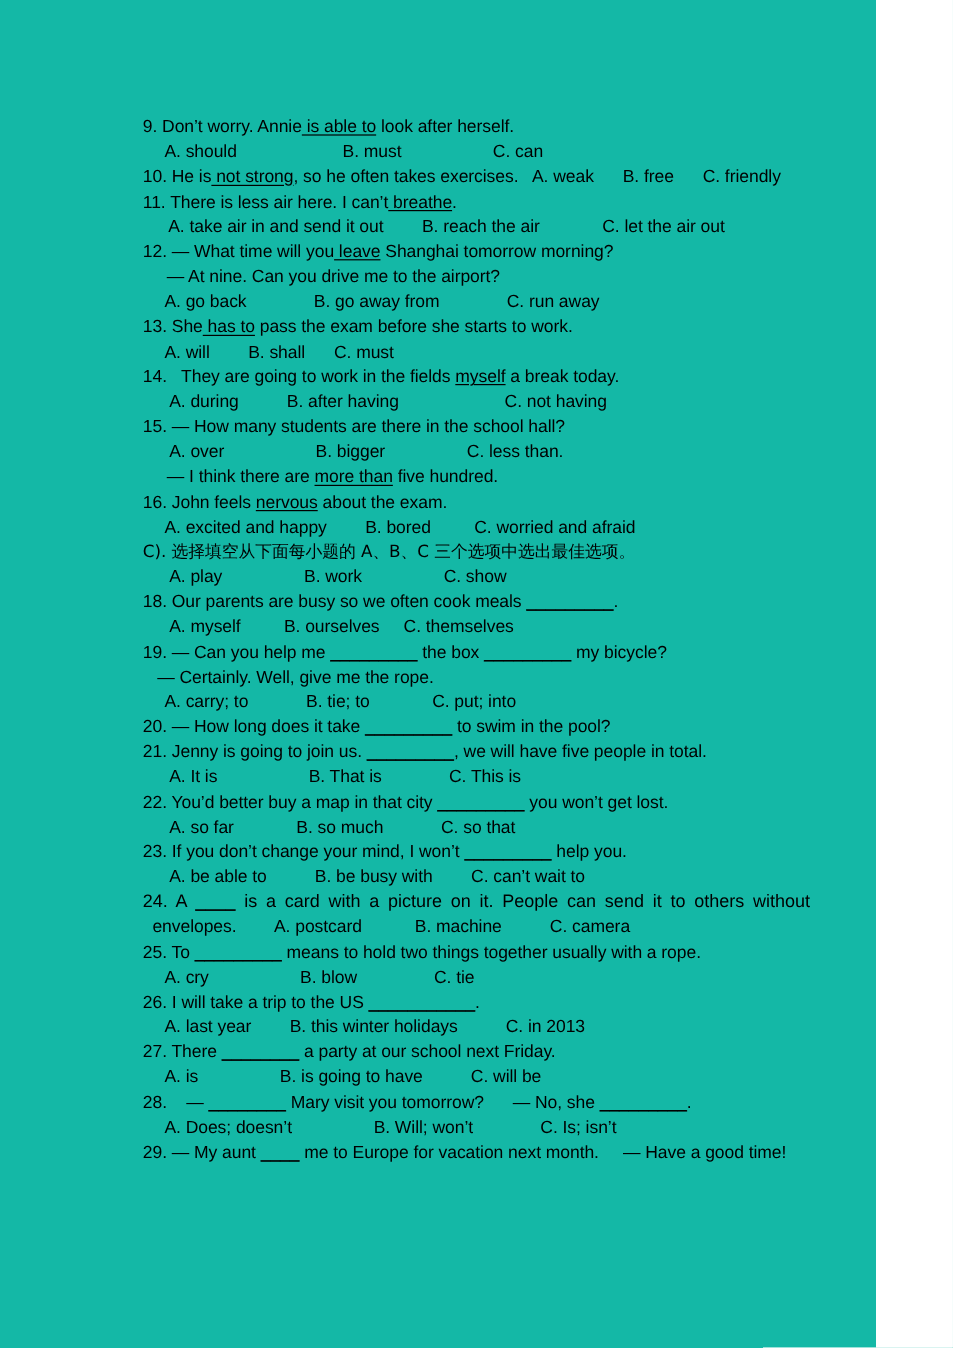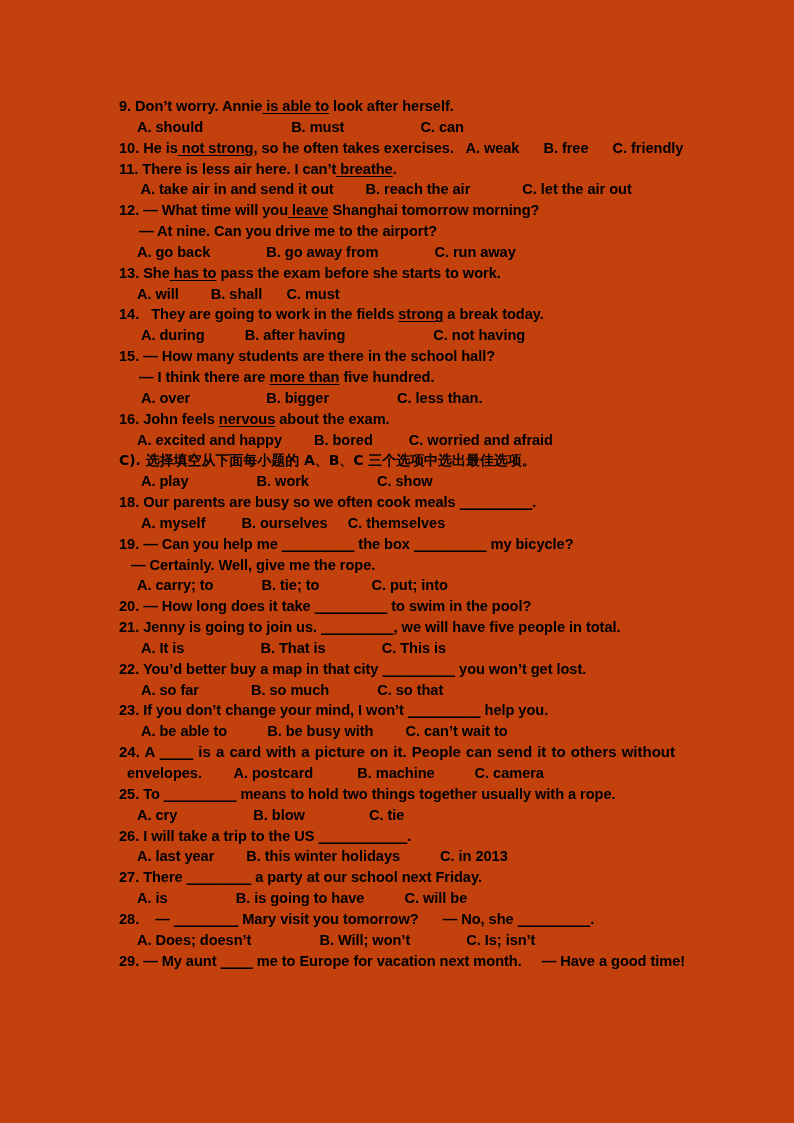--- a/index.html
+++ b/index.html
@@ -12,25 +12,24 @@
     height: 1123px;
     position: relative;
     font-family: "Liberation Sans", sans-serif;
     color: #000000;
     -webkit-font-smoothing: antialiased;
   }
   #sheet {
     position: absolute;
     left: 0;
     top: 0;
-    width: 794px;
+    width: 730px;
     height: 1123px;
-    background: #c2410c;
+    background: #14b8a6;
     overflow: hidden;
-    font-weight: bold;
   }
   #body-block {
     position: absolute;
     left: 119px;
     top: 96px;
     width: 556px;
   }
   .line {
     font-size: 14.6px;
     line-height: 20.85px;
@@ -77,26 +76,26 @@
     <div class="line q"><span>11. There is less air here. I can’t</span><span class="u"> breathe</span><span>.</span></div>
     <div class="line opt"> A. take air in and send it out        B. reach the air             C. let the air out</div>
 
     <div class="line q"><span>12. — What time will you</span><span class="u"> leave</span><span> Shanghai tomorrow morning?</span></div>
     <div class="line dash">— At nine. Can you drive me to the airport?</div>
     <div class="line opt">A. go back              B. go away from              C. run away</div>
 
     <div class="line q"><span>13. She</span><span class="u"> has to</span><span> pass the exam before she starts to work.</span></div>
     <div class="line opt">A. will        B. shall      C. must</div>
 
-    <div class="line q"><span>14.   They are going to work in the fields </span><span class="u">strong</span><span> a break today.</span></div>
+    <div class="line q"><span>14.   They are going to work in the fields </span><span class="u">myself</span><span> a break today.</span></div>
     <div class="line opt2">A. during          B. after having                      C. not having</div>
 
     <div class="line q">15. — How many students are there in the school hall?</div>
+    <div class="line opt2">A. over                   B. bigger                 C. less than.</div>
     <div class="line dash"><span>— I think there are </span><span class="u">more than</span><span> five hundred.</span></div>
-    <div class="line opt2">A. over                   B. bigger                 C. less than.</div>
 
     <div class="line q"><span>16. John feels </span><span class="u">nervous</span><span> about the exam.</span></div>
     <div class="line opt">A. excited and happy        B. bored         C. worried and afraid</div>
 
     <div class="line q zh">C). 选择填空从下面每小题的 A、B、C 三个选项中选出最佳选项。</div>
 
     <div class="line opt2">A. play                 B. work                 C. show</div>
 
     <div class="line q"><span>18. Our parents are busy so we often cook meals </span><span class="blank">_________</span><span>.</span></div>
     <div class="line opt2">A. myself         B. ourselves     C. themselves</div>

